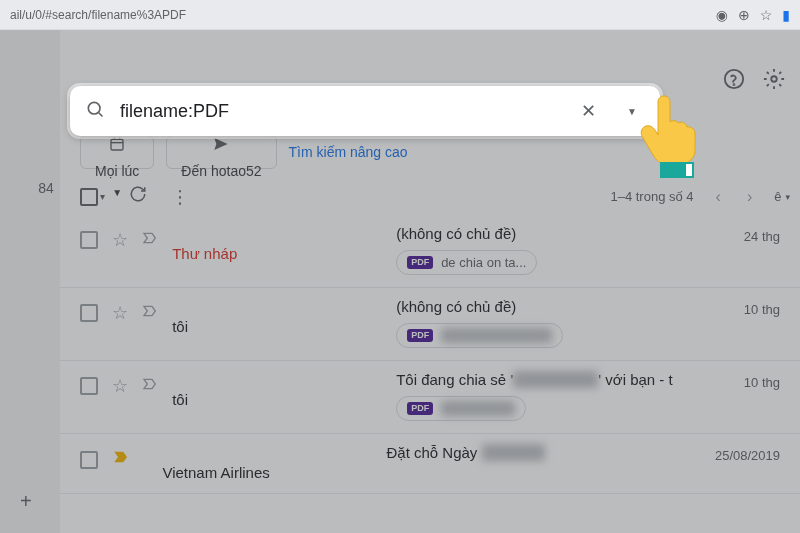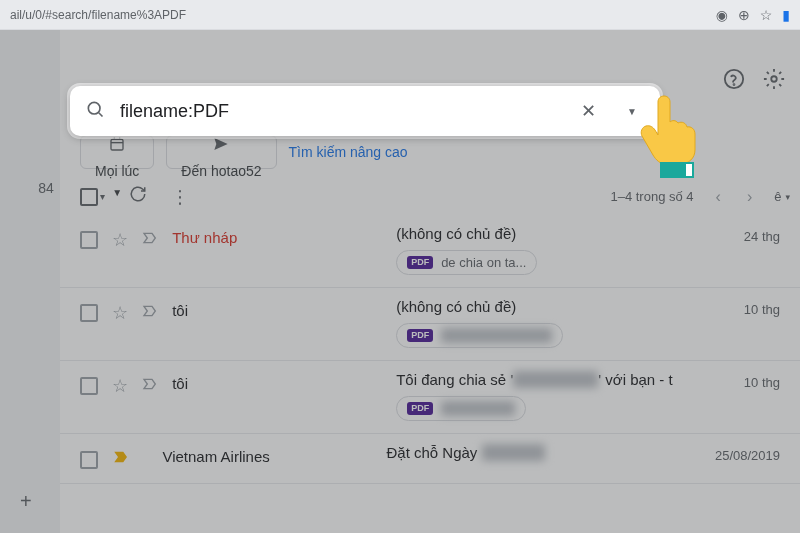--- a/index.html
+++ b/index.html
@@ -41,21 +41,21 @@
   .toolbar-right { margin-left: auto; display: flex; align-items: center; gap: 18px; font-size: 13px; color: #5f6368; }
   .nav-arrow { color: #9aa0a6; font-size: 16px; padding: 0 4px; }
   
   .email-list { position: absolute; top: 185px; left: 0; right: 0; bottom: 0; z-index: 3; overflow: hidden; }
   .email-row { display: flex; align-items: flex-start; border-bottom: 1px solid #e8eaed; padding: 10px 20px 12px; gap: 14px; background: #fff; }
   .row-controls { display: flex; align-items: center; gap: 14px; padding-top: 4px; }
   .cb { width: 18px; height: 18px; border: 2px solid #9aa0a6; border-radius: 2px; display: inline-block; }
   .star { color: #9aa0a6; font-size: 18px; }
   .star.gold { color: #f4b400; }
   .importance { color: #9aa0a6; font-size: 16px; transform: rotate(0deg); }
-  .sender { width: 210px; font-size: 15px; color: #202124; padding-top: 4px; }
+  .sender { width: 210px; font-size: 15px; color: #202124; padding-top: 4px; margin-top: 16px; }
   .sender.draft { color: #d93025; }
   .col-subj { flex: 1; display: flex; flex-direction: column; gap: 8px; }
   .subj { font-size: 15px; color: #202124; }
   .attach-pill { display: inline-flex; align-items: center; gap: 8px; border: 1px solid #dadce0; border-radius: 14px; padding: 4px 10px; font-size: 13px; color: #5f6368; width: fit-content; }
   .pdf-badge { background: #4c1d95; color: #fff; border-radius: 3px; font-size: 9px; font-weight: bold; padding: 2px 4px; line-height: 1; }
   .blur { filter: blur(4px); background: #bdc1c6; color: transparent; border-radius: 2px; }
   .row-date { width: 90px; text-align: right; font-size: 13px; color: #5f6368; padding-top: 4px; white-space: nowrap; }
   
   .hand-cursor { position: absolute; top: 92px; left: 630px; z-index: 30; pointer-events: none; }
 </style>

